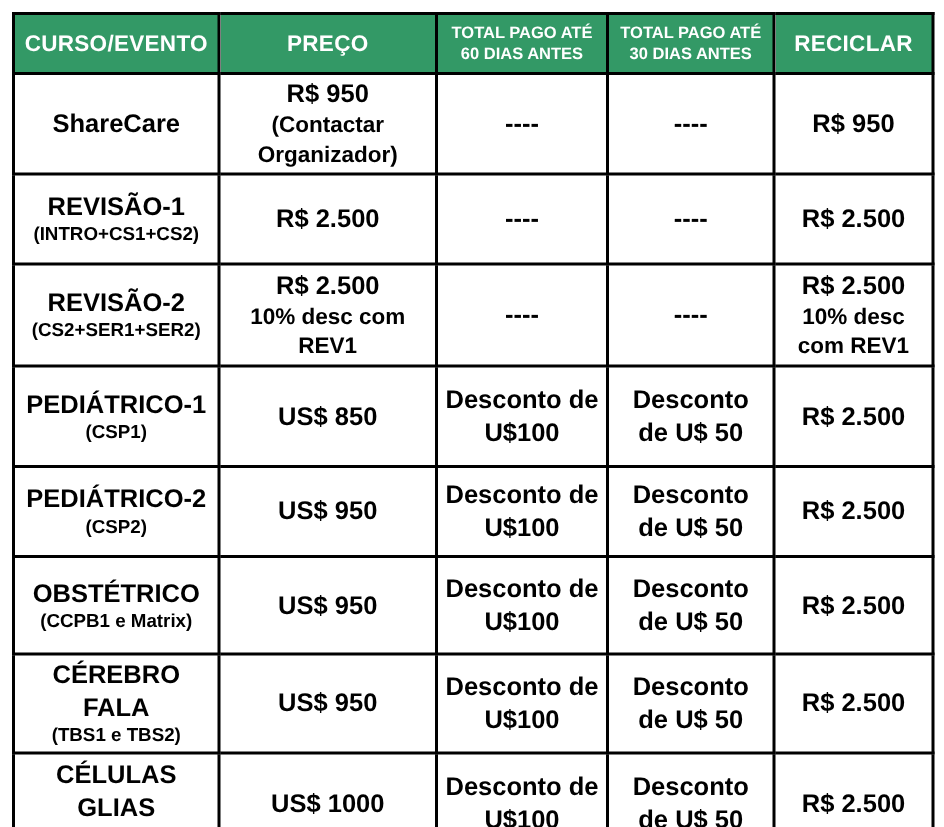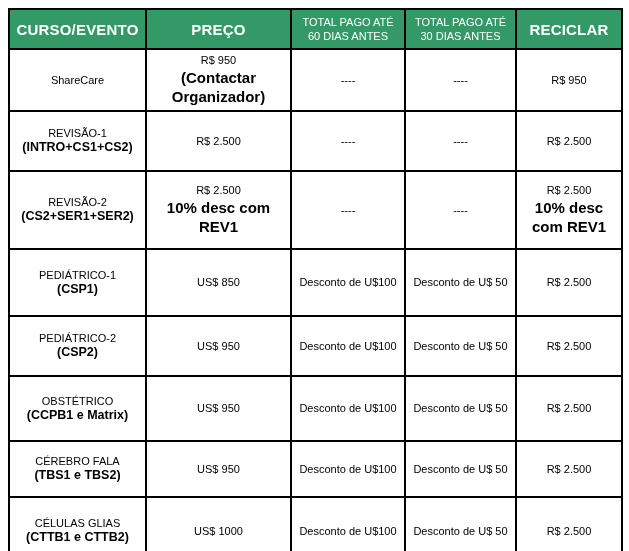--- a/index.html
+++ b/index.html
@@ -33,30 +33,30 @@
   
   col.c1 { width: 137px; }
   col.c2 { width: 145px; }
   col.c3 { width: 114px; }
   col.c4 { width: 111px; }
   col.c5 { width: 106px; }
   
   tr.rh0 { height: 40px; }
   tr.rh1 { height: 62px; }
   tr.rh2 { height: 60px; padding-left: 48px; }
-  tr.rh3 { height: 78px; }
+  tr.rh3 { height: 68px; }
   tr.rh4 { height: 67px; }
   tr.rh5 { height: 60px; }
   tr.rh6 { height: 65px; }
   tr.rh7 { height: 56px; }
   tr.rh8 { height: 68px; }
   
   .h-big   { font-size: 15px; font-weight: bold; letter-spacing: 0.2px; }
-  .h-small { font-size: 11px; font-weight: normal; line-height: 1.3; }
-  .main    { font-size: 11px; font-weight: normal; line-height: 1.3; }
+  .h-small { font-size: 11px; font-weight: bold; line-height: 1.3; }
+  .main    { font-size: 17px; font-weight: bold; line-height: 1.3; }
   .sub-plain { font-size: 12.5px; font-weight: bold; line-height: 1.25; }
   .sub-bold  { font-size: 15px; font-weight: bold; line-height: 1.3; }
 </style>
 </head>
 <body>
 
 <div class="table-wrap">
   <table class="pricing">
     <colgroup>
       <col class="c1">

